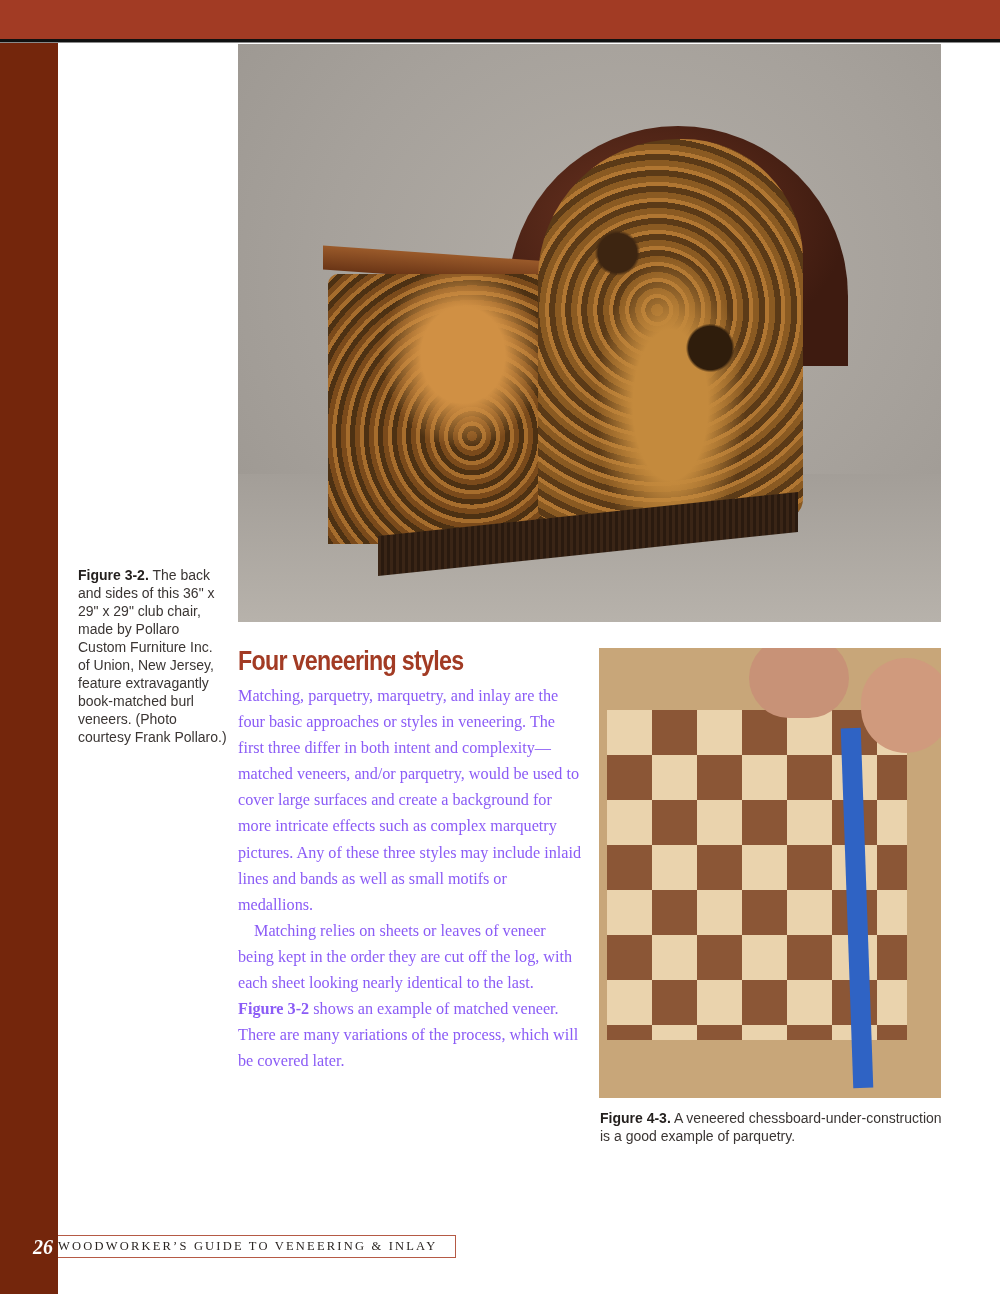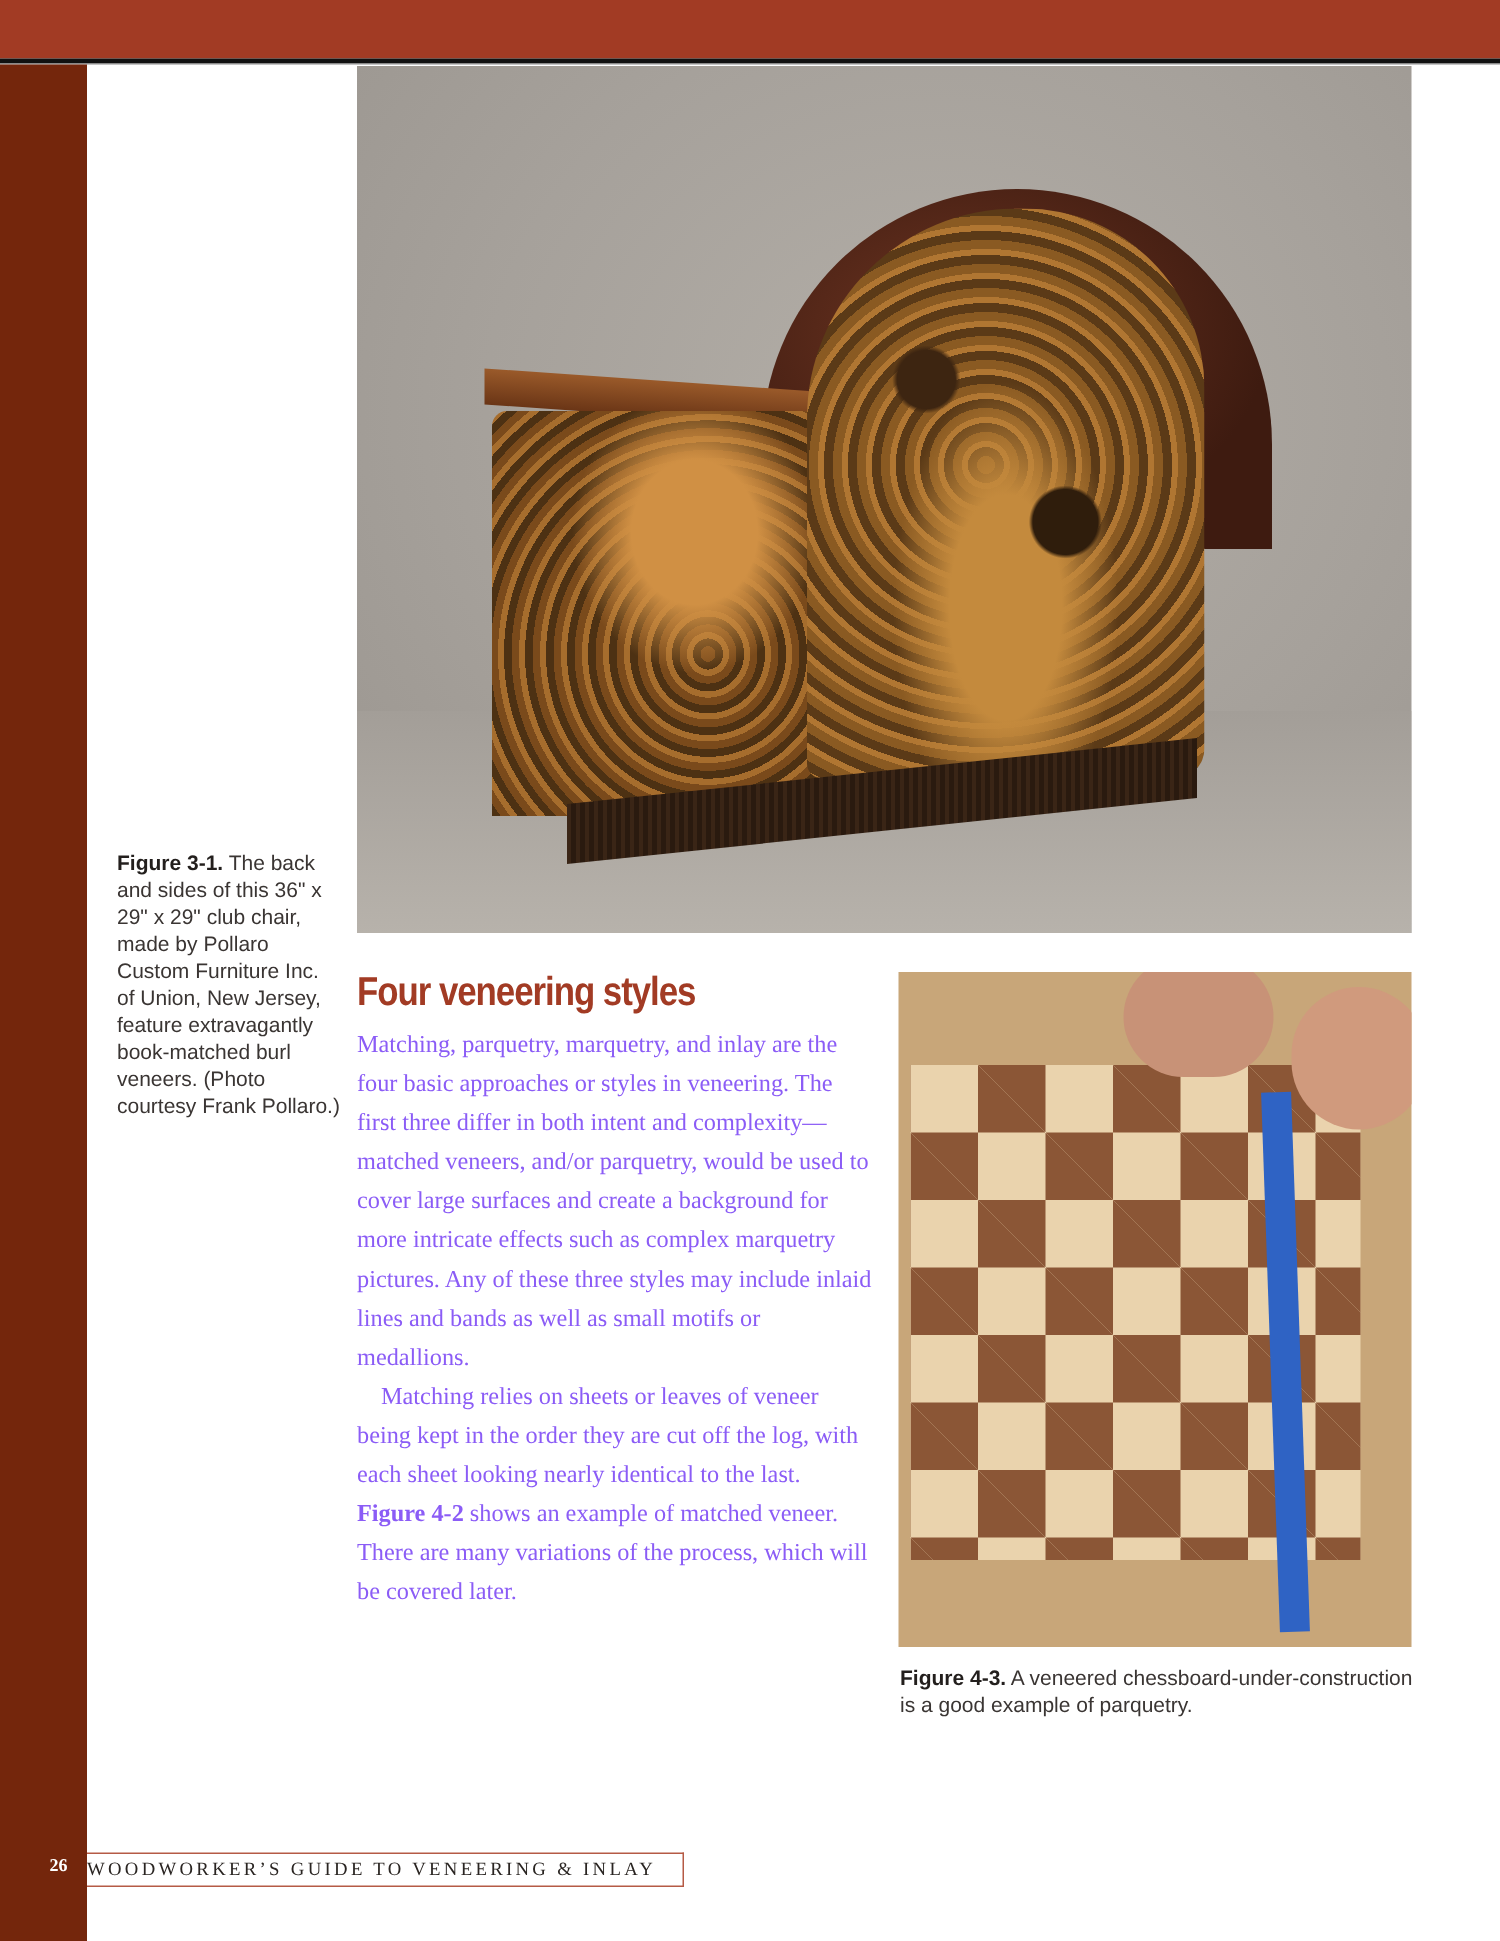--- a/index.html
+++ b/index.html
@@ -67,21 +67,21 @@
     .section-heading { position: absolute; left: 238px; top: 646px; font-family: "Liberation Sans", sans-serif;
       font-weight: bold; font-size: 27px; color: #a23b24; letter-spacing: -0.8px; transform: scaleX(0.86); transform-origin: left; }
 
     
     .body-text { position: absolute; left: 238px; top: 683px; width: 345px; font-size: 16.2px; line-height: 26.1px; color: #8b5cf6; }
     .body-text p { margin: 0; }
     .body-text p.indent { text-indent: 16px; }
     .body-text b { font-weight: bold; }
 
     
-    .page-number { position: absolute; left: 33px; top: 1236px; font-size: 12px; color: #ffffff; font-weight: bold; }
+    .page-number { position: absolute; left: 33px; top: 1236px; font-size: 20px; color: #ffffff; font-weight: bold; font-style: italic; }
     .running-title-box { position: absolute; left: 58px; top: 1235px; width: 398px; height: 23px;
       border: 1.5px solid #b55a45; border-left: none; display: flex; align-items: center; }
     .running-title { font-size: 12.5px; letter-spacing: 2.2px; color: #2a2522; white-space: nowrap; }
   </style>
 </head>
 <body>
 
 <div class="top-bar"></div>
 <div class="top-rule"></div>
 <div class="top-rule2"></div>
@@ -90,28 +90,28 @@
 <div class="photo-chair" title="Back view of a burl-veneered club chair with leather upholstery">
   <div class="chair-floor"></div>
   <div class="chair-back-leather"></div>
   <div class="chair-arm-top"></div>
   <div class="chair-side"></div>
   <div class="chair-back"></div>
   <div class="chair-base"></div>
 </div>
 
 <div class="caption caption-3-2">
-  <b>Figure 3-1.</b><span> The back and sides of this 36" x 29" x 29" club chair, made by Pollaro Custom Furniture Inc. of Union, New Jersey, feature extravagantly book-matched burl veneers. (Photo courtesy Frank Pollaro.)</span>
+  <b>Figure 3-2.</b><span> The back and sides of this 36" x 29" x 29" club chair, made by Pollaro Custom Furniture Inc. of Union, New Jersey, feature extravagantly book-matched burl veneers. (Photo courtesy Frank Pollaro.)</span>
 </div>
 
 <div class="section-heading">Four veneering styles</div>
 
 <div class="body-text">
   <p><span>Matching, parquetry, marquetry, and inlay are the four basic approaches or styles in veneering. The first three differ in both intent and complexity—matched veneers, and/or parquetry, would be used to cover large surfaces and create a background for more intricate effects such as complex marquetry pictures. Any of these three styles may include inlaid lines and bands as well as small motifs or medallions.</span></p>
-  <p class="indent"><span>Matching relies on sheets or leaves of veneer being kept in the order they are cut off the log, with each sheet looking nearly identical to the last. </span><b>Figure 4-2</b><span> shows an example of matched veneer. There are many variations of the process, which will be covered later.</span></p>
+  <p class="indent"><span>Matching relies on sheets or leaves of veneer being kept in the order they are cut off the log, with each sheet looking nearly identical to the last. </span><b>Figure 3-2</b><span> shows an example of matched veneer. There are many variations of the process, which will be covered later.</span></p>
 </div>
 
 <div class="photo-chess" title="Hands taping a veneered chessboard under construction">
   <div class="chess-board"></div>
   <div class="chess-tape"></div>
   <div class="chess-hand1"></div>
   <div class="chess-hand2"></div>
 </div>
 
 <div class="caption caption-3-3">

